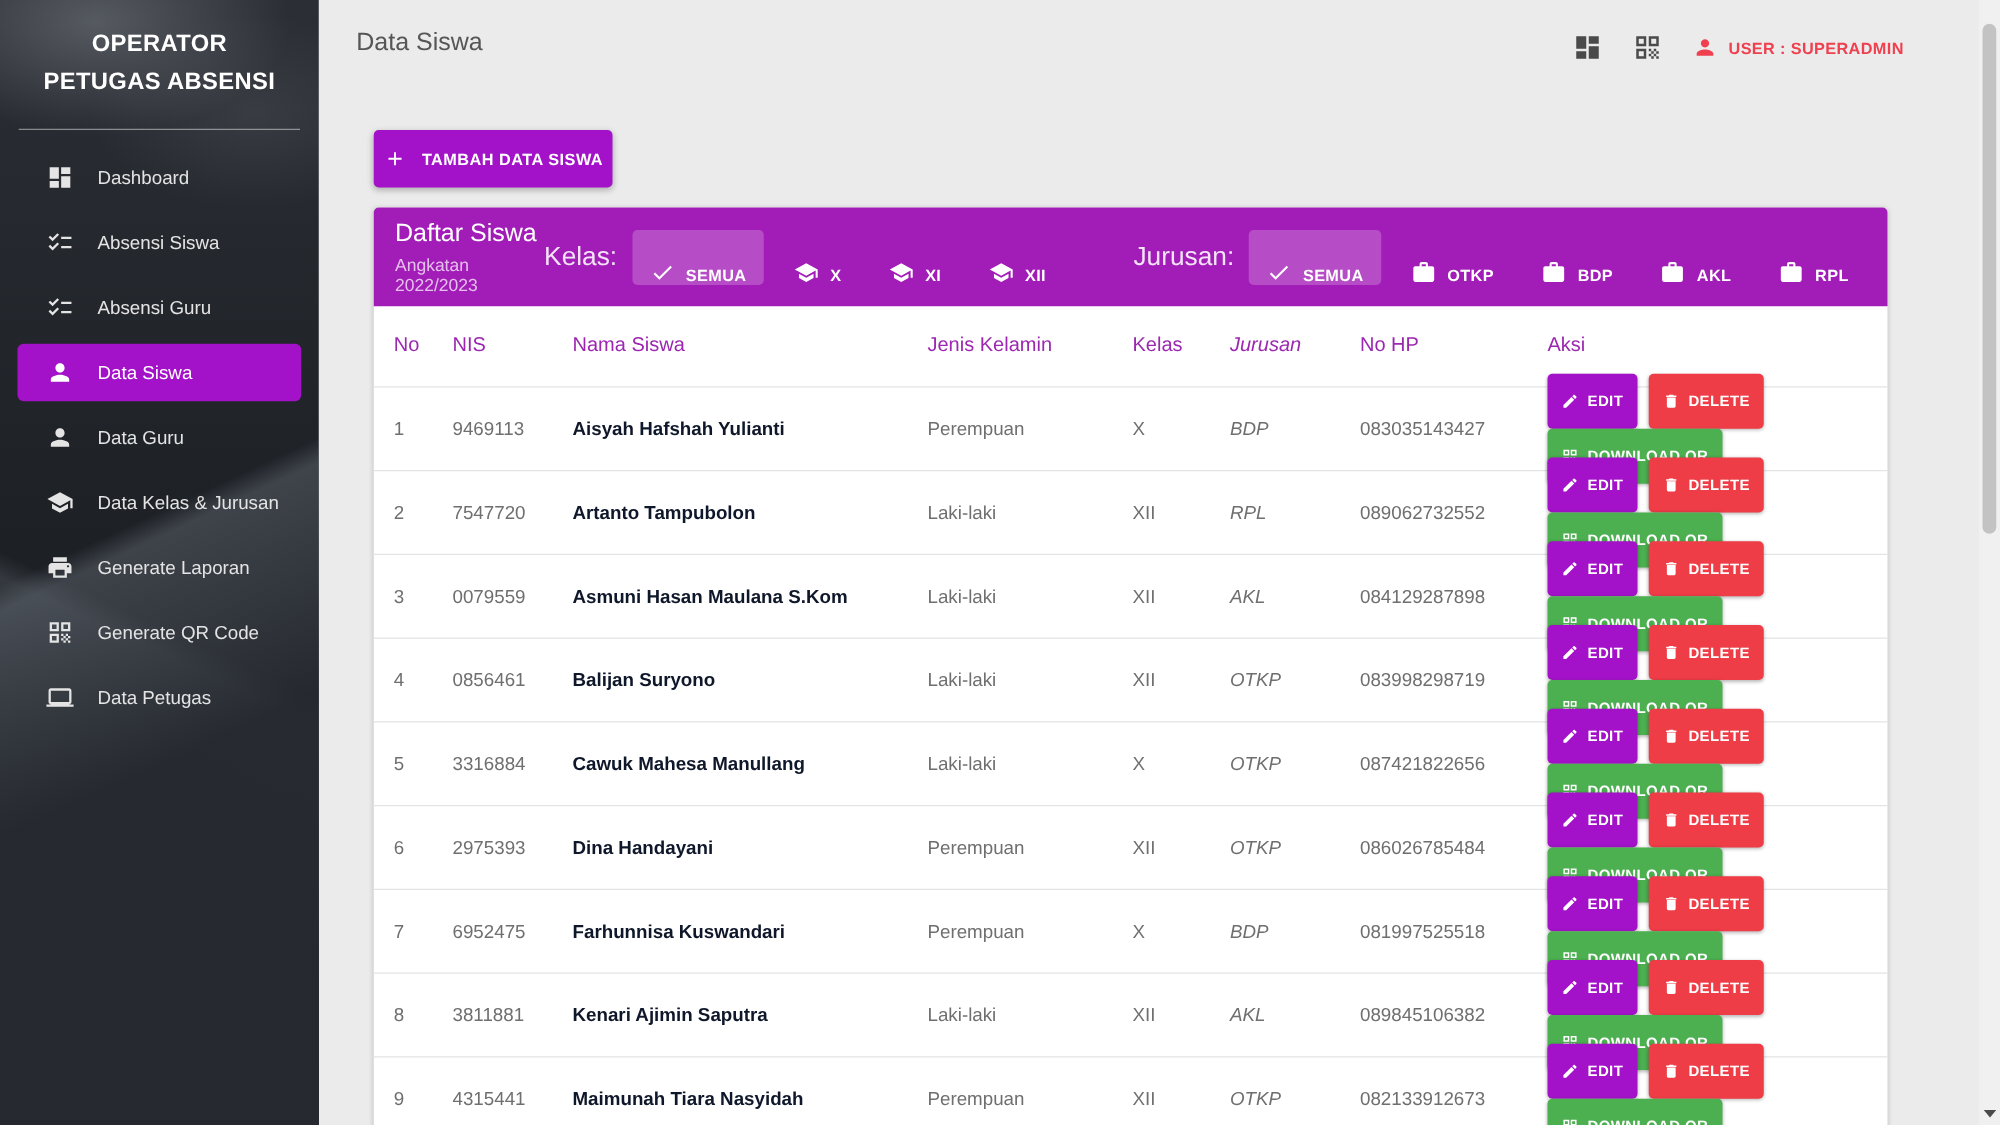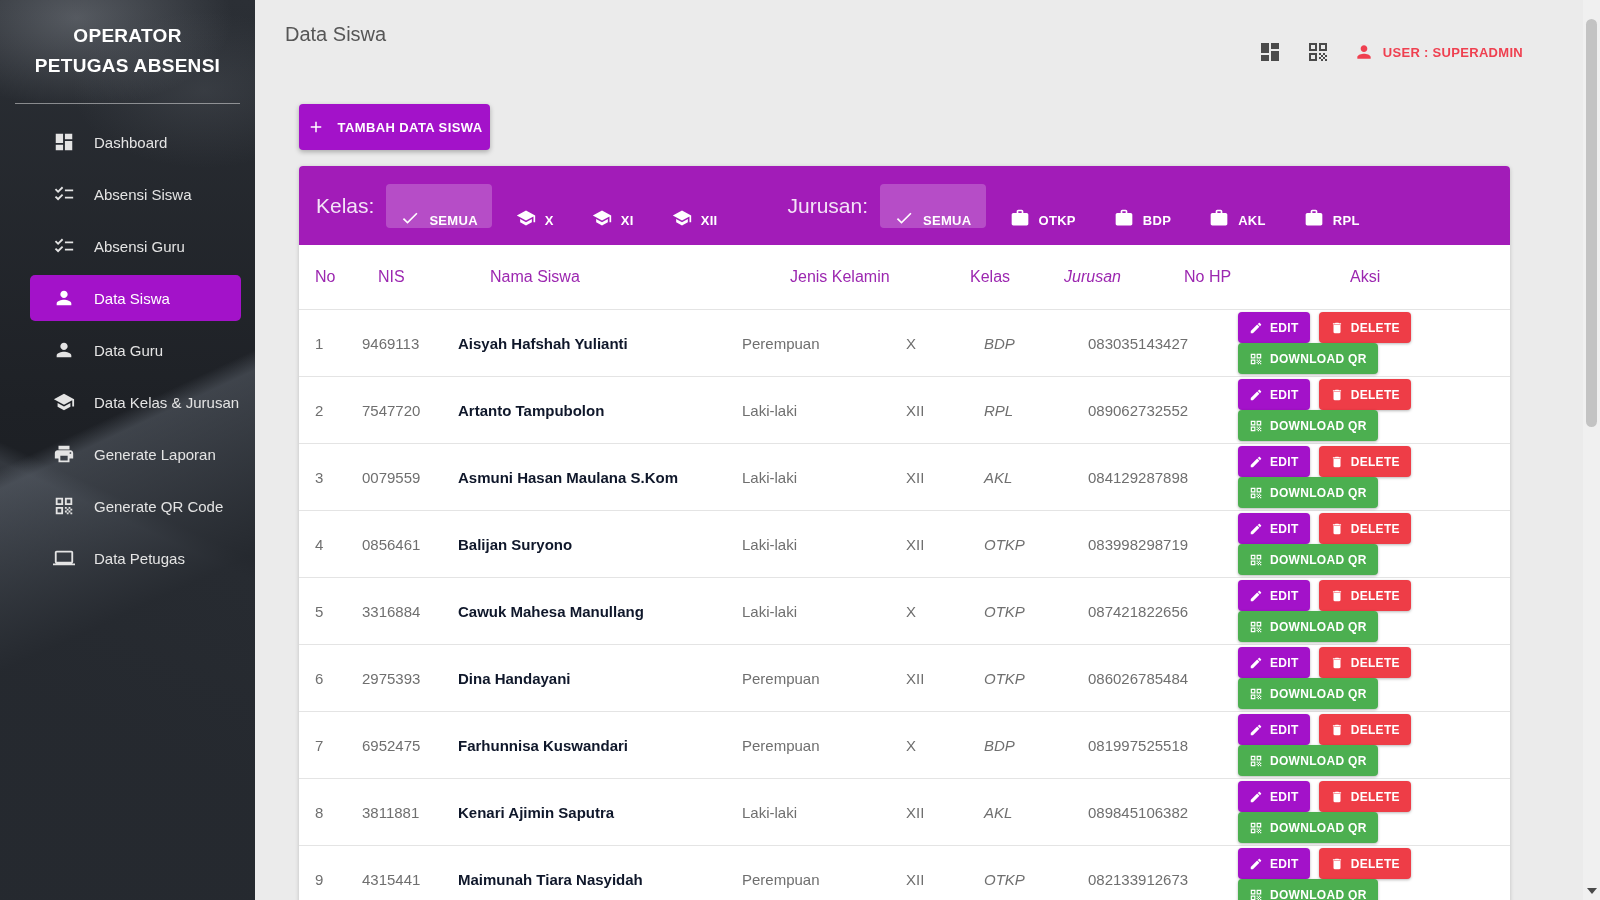--- a/index.html
+++ b/index.html
@@ -16,34 +16,34 @@
     color: #fff;
     background:
       radial-gradient(ellipse 260px 150px at 30% 2%, rgba(185,190,198,.30), rgba(185,190,198,0) 60%),
       radial-gradient(ellipse 220px 130px at 80% 10%, rgba(140,146,155,.16), rgba(140,146,155,0) 60%),
       linear-gradient(155deg, rgba(0,0,0,0) 46%, rgba(95,102,112,.50) 48%, rgba(38,42,48,.92) 66%),
       linear-gradient(205deg, rgba(0,0,0,0) 55%, rgba(80,86,95,.45) 57%, rgba(28,31,36,.95) 78%),
       linear-gradient(180deg, #2b2f35 0%, #1e2126 45%, #141619 100%);
   }
   .brand { padding: 21px 12px 0; text-align: center; font-size: 19px; font-weight: 700; line-height: 30px; letter-spacing: .3px; }
   .sidebar-divider { margin: 22px 15px 0; border: 0; border-top: 1px solid rgba(255,255,255,.45); }
-  .nav { margin-top: 15px; padding-left: 16px; }
+  .nav { margin-top: 15px; }
   .nav-item {
     display: flex; align-items: center; height: 46px; margin: 6px 14px;
     padding-left: 23px; border-radius: 5px; color: #e4e4e4; cursor: pointer;
   }
   .nav-item .icn { width: 22px; height: 22px; margin-right: 19px; flex: 0 0 auto; }
   .nav-item .icn svg { width: 22px; height: 22px; fill: #e4e4e4; display: block; }
   .nav-item.active { background: var(--accent); color: #fff; }
   .nav-item.active .icn svg { fill: #fff; }
   .nav-label { font-size: 15px; white-space: nowrap; }
 
   
   .topbar-title { position: absolute; left: 285px; top: 23px; font-size: 20px; color: #565656; }
-  .topbar-right { position: absolute; top: 40px; right: 77px; display: flex; align-items: center; gap: 24px; }
+  .topbar-right { position: absolute; top: 26px; right: 77px; display: flex; align-items: center; gap: 24px; }
   .top-icn { width: 24px; height: 24px; cursor: pointer; }
   .top-icn svg { width: 24px; height: 24px; fill: #4a4a4a; display: block; }
   .user-chip { display: flex; align-items: center; gap: 9px; color: var(--user-red); cursor: pointer; }
   .user-chip .icn { width: 20px; height: 20px; }
   .user-chip .icn svg { width: 20px; height: 20px; fill: var(--user-red); display: block; }
   .user-chip .lbl { font-size: 13px; font-weight: 700; letter-spacing: .3px; }
 
   
   .btn-add {
     position: absolute; left: 299px; top: 104px; width: 191px; height: 46px;
@@ -74,36 +74,36 @@
     display: flex; align-items: flex-end; gap: 9px; height: 44px; padding: 0 14px;
     border-radius: 4px; font-size: 13px; font-weight: 700; letter-spacing: .3px;
     color: #fff; cursor: pointer; white-space: nowrap;
   }
   .chip.active { background: rgba(255,255,255,.22); }
   .chip .icn { width: 20px; height: 20px; }
   .chip .icn svg { width: 20px; height: 20px; fill: #fff; display: block; }
 
   
   .table-head, .table-row { display: flex; align-items: center; padding-left: 16px; }
-  .table-head { height: 64px; gap: 16px; }
+  .table-head { height: 64px; }
   .table-row { height: 67px; border-top: 1px solid #e4e4e4; }
   .th { font-size: 16px; font-weight: 500; color: var(--header-purple); }
   .td { font-size: 15px; color: #6f6f6f; }
   .td.c-nama { color: #0f172a; font-weight: 700; }
   .table-head > :nth-child(1), .table-row > :nth-child(1) { width: 47px; }
   .table-head > :nth-child(2), .table-row > :nth-child(2) { width: 96px; }
   .table-head > :nth-child(3), .table-row > :nth-child(3) { width: 284px; }
   .table-head > :nth-child(4), .table-row > :nth-child(4) { width: 164px; }
   .table-head > :nth-child(5), .table-row > :nth-child(5) { width: 78px; }
   .table-head > :nth-child(6), .table-row > :nth-child(6) { width: 104px; font-style: italic; }
   .table-head > :nth-child(7), .table-row > :nth-child(7) { width: 150px; }
   .table-head > :nth-child(8), .table-row > :nth-child(8) { flex: 1; }
 
   .abtn {
-    display: inline-flex; align-items: center; gap: 7px; height: 31px; padding: 0 11px;
+    display: inline-flex; align-items: center; gap: 7px; height: 44px; padding: 0 11px;
     border: none; border-radius: 4px; color: #fff; font-family: inherit;
     font-size: 12px; font-weight: 700; letter-spacing: .3px; margin-right: 5px;
     box-shadow: 0 1px 3px rgba(0,0,0,.28); cursor: pointer; white-space: nowrap;
   }
   .abtn .icn { width: 14px; height: 14px; }
   .abtn .icn svg { width: 14px; height: 14px; fill: #fff; display: block; }
   .abtn.edit { background: var(--accent); }
   .abtn.del { background: var(--delete-red); }
   .abtn.dl { background: var(--download-green); }
 
@@ -236,20 +236,24 @@
   <span class="icn">
       <svg viewBox="0 0 24 24">
         <path d="M19 13h-6v6h-2v-6H5v-2h6V5h2v6h6v2z"></path>
       </svg>
     </span>
   <span>TAMBAH DATA SISWA</span>
 </button>
 
 <div class="card">
   <div class="filter-bar">
+    <div class="fb-titles">
+      <div class="fb-title">Daftar Siswa</div>
+      <div class="fb-sub">Angkatan 2022/2023</div>
+    </div>
     <span class="fb-label">Kelas:</span>
     <div class="chips">
 
         <div class="chip active">
           <span class="icn">
             <svg viewBox="0 0 24 24">
               <path d="M9 16.17L4.83 12l-1.42 1.41L9 19 21 7l-1.41-1.41z"></path>
             </svg>
           </span>
           <span>SEMUA</span>

